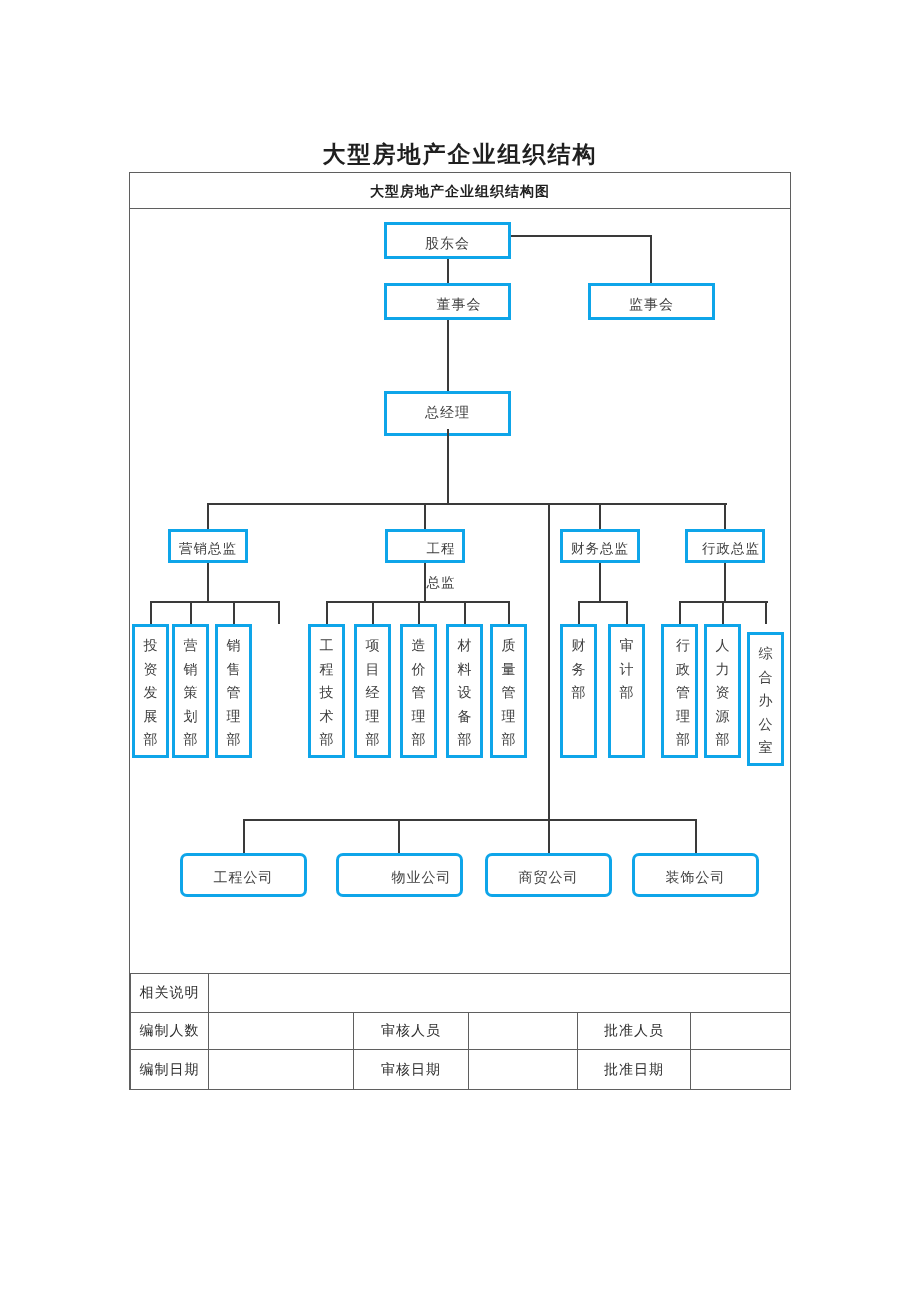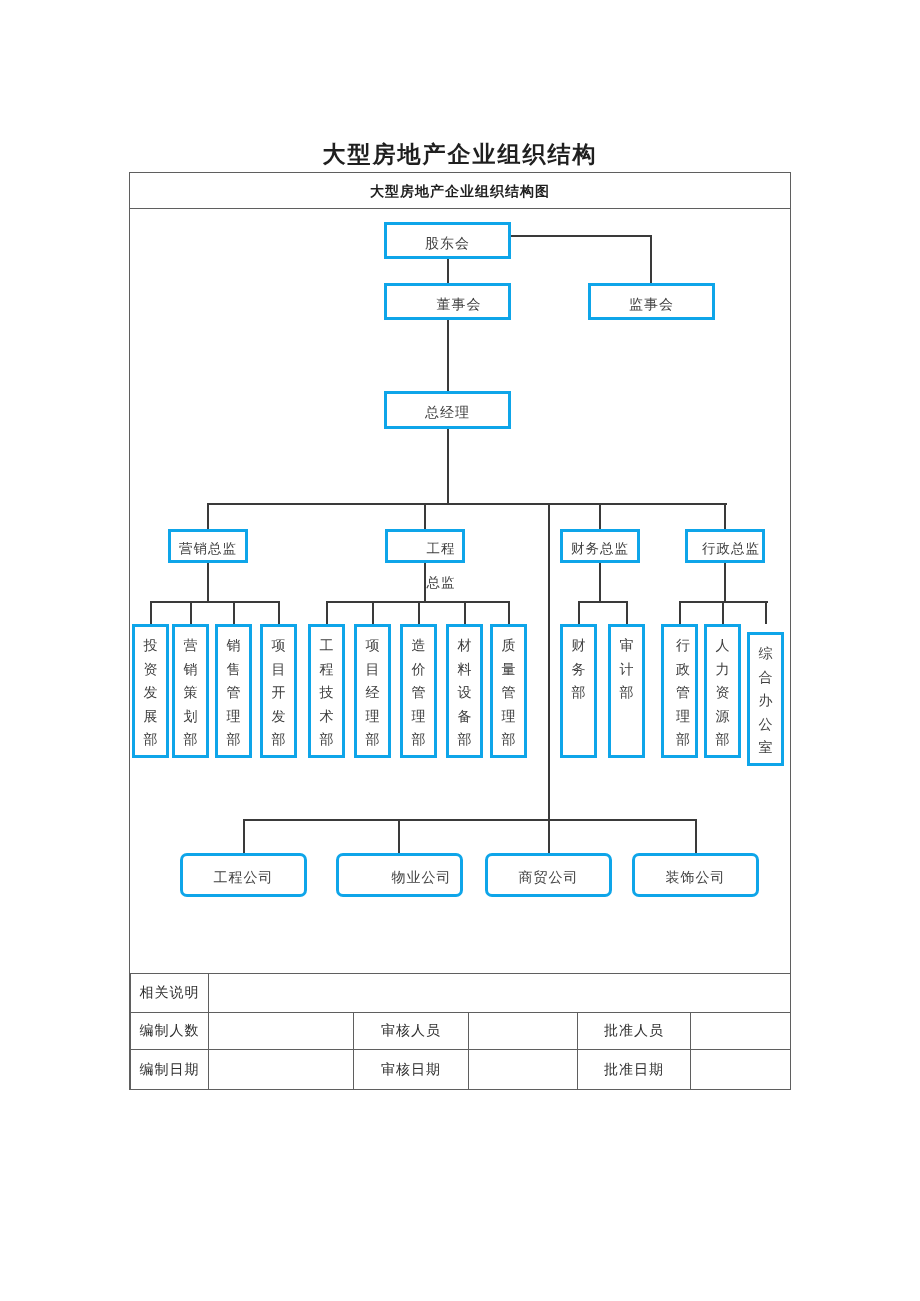--- a/index.html
+++ b/index.html
@@ -57,21 +57,21 @@
 
 <div class="doc-title">大型房地产企业组织结构</div>
 
 <div class="sheet">
 
   <div class="sheet-header">大型房地产企业组织结构图</div>
 
   <div class="obox wide" style="left:254px;top:49px;">股东会</div>
   <div class="obox wide" style="left:254px;top:110px;padding-left:23px;">董事会</div>
   <div class="obox wide" style="left:458px;top:110px;">监事会</div>
-  <div class="obox wide" style="left:254px;top:218px;height:38px;line-height:38px;">总经理</div>
+  <div class="obox wide" style="left:254px;top:218px;height:45px;line-height:38px;">总经理</div>
 
   <i class="vl" style="left:317px;top:86px;height:24px;"></i>
   <i class="hl" style="left:381px;top:62px;width:141px;"></i>
   <i class="vl" style="left:520px;top:62px;height:48px;"></i>
   <i class="vl" style="left:317px;top:147px;height:71px;"></i>
   <i class="vl" style="left:317px;top:256px;height:74px;"></i>
 
   <i class="hl" style="left:77px;top:330px;width:520px;"></i>
   <i class="vl" style="left:77px;top:330px;height:26px;"></i>
   <i class="vl" style="left:294px;top:330px;height:26px;"></i>
@@ -106,21 +106,20 @@
   <i class="vl" style="left:378px;top:428px;height:23px;"></i>
   <i class="vl" style="left:448px;top:428px;height:23px;"></i>
   <i class="vl" style="left:496px;top:428px;height:23px;"></i>
   <i class="vl" style="left:549px;top:428px;height:23px;"></i>
   <i class="vl" style="left:592px;top:428px;height:23px;"></i>
   <i class="vl" style="left:635px;top:428px;height:23px;"></i>
 
   <div class="obox dept" style="left:2px;top:451px;">投资发展部</div>
   <div class="obox dept" style="left:42px;top:451px;">营销策划部</div>
   <div class="obox dept" style="left:85px;top:451px;">销售管理部</div>
-  <div class="obox dept" style="left:130px;top:451px;">项目开发部</div>
   <div class="obox dept" style="left:178px;top:451px;">工程技术部</div>
   <div class="obox dept" style="left:224px;top:451px;">项目经理部</div>
   <div class="obox dept" style="left:270px;top:451px;">造价管理部</div>
   <div class="obox dept" style="left:316px;top:451px;">材料设备部</div>
   <div class="obox dept" style="left:360px;top:451px;">质量管理部</div>
   <div class="obox dept" style="left:430px;top:451px;">财务部</div>
   <div class="obox dept" style="left:478px;top:451px;">审计部</div>
   <div class="obox dept" style="left:531px;top:451px;padding-left:12px;">行政管理部</div>
   <div class="obox dept" style="left:574px;top:451px;">人力资源部</div>
   <div class="obox dept" style="left:617px;top:451px;margin-top:8px;">综合办公室</div>

